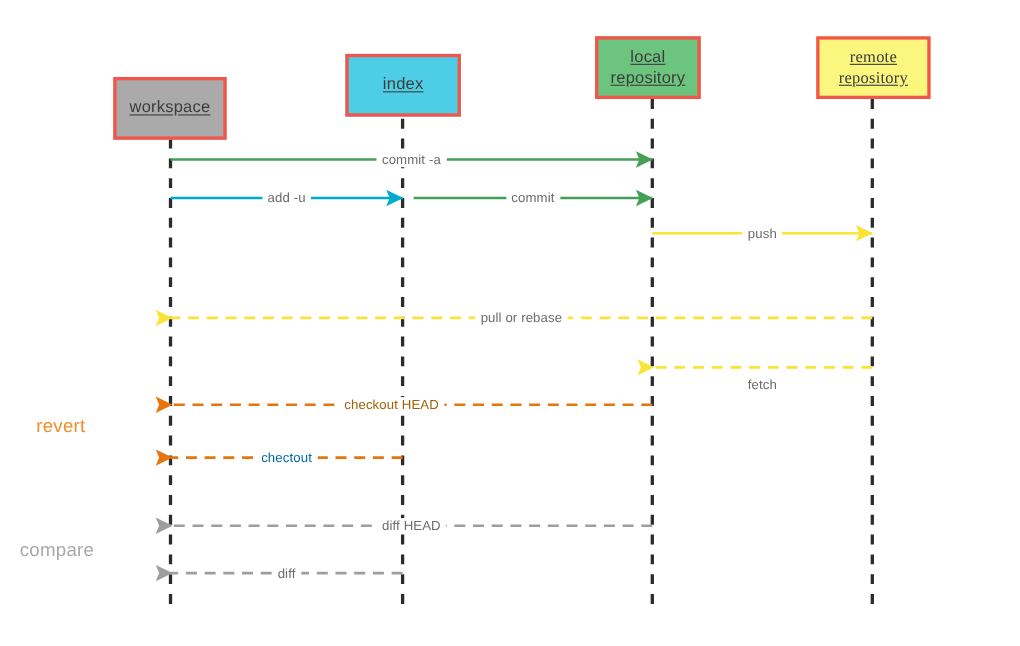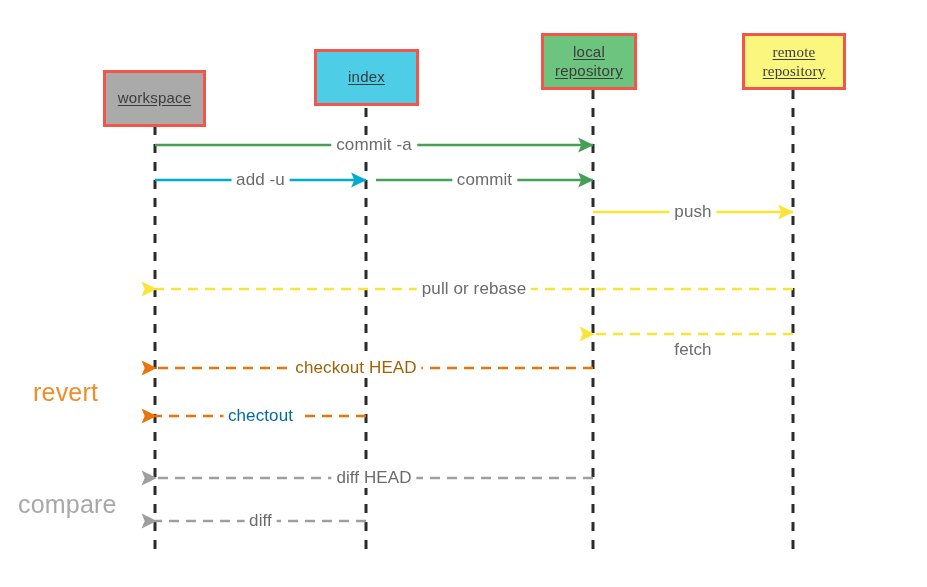--- a/index.html
+++ b/index.html
@@ -33,31 +33,31 @@
     font-size: 15px;
     color: #3c3c3c;
     letter-spacing: 0.2px;
   }
   .node-label {
     text-decoration: underline;
     text-underline-offset: 2px;
   }
   .arrow-label {
     position: absolute;
-    font-size: 17px;
+    font-size: 12px;
     color: #6b6b6b;
     background: #ffffff;
     padding: 0 5px;
     white-space: nowrap;
     transform: translate(-50%, -50%);
     letter-spacing: 0.1px;
   }
   .side-label {
     position: absolute;
-    font-size: 25px;
+    font-size: 17px;
     white-space: nowrap;
     letter-spacing: 0.2px;
   }
   .side-label.revert { color: #F28C28; }
   .side-label.compare { color: #a8a8a8; }
 </style>
 </head>
 <body>
 
 <svg id="diagram" viewBox="0 0 927 587" xmlns="http://www.w3.org/2000/svg">

